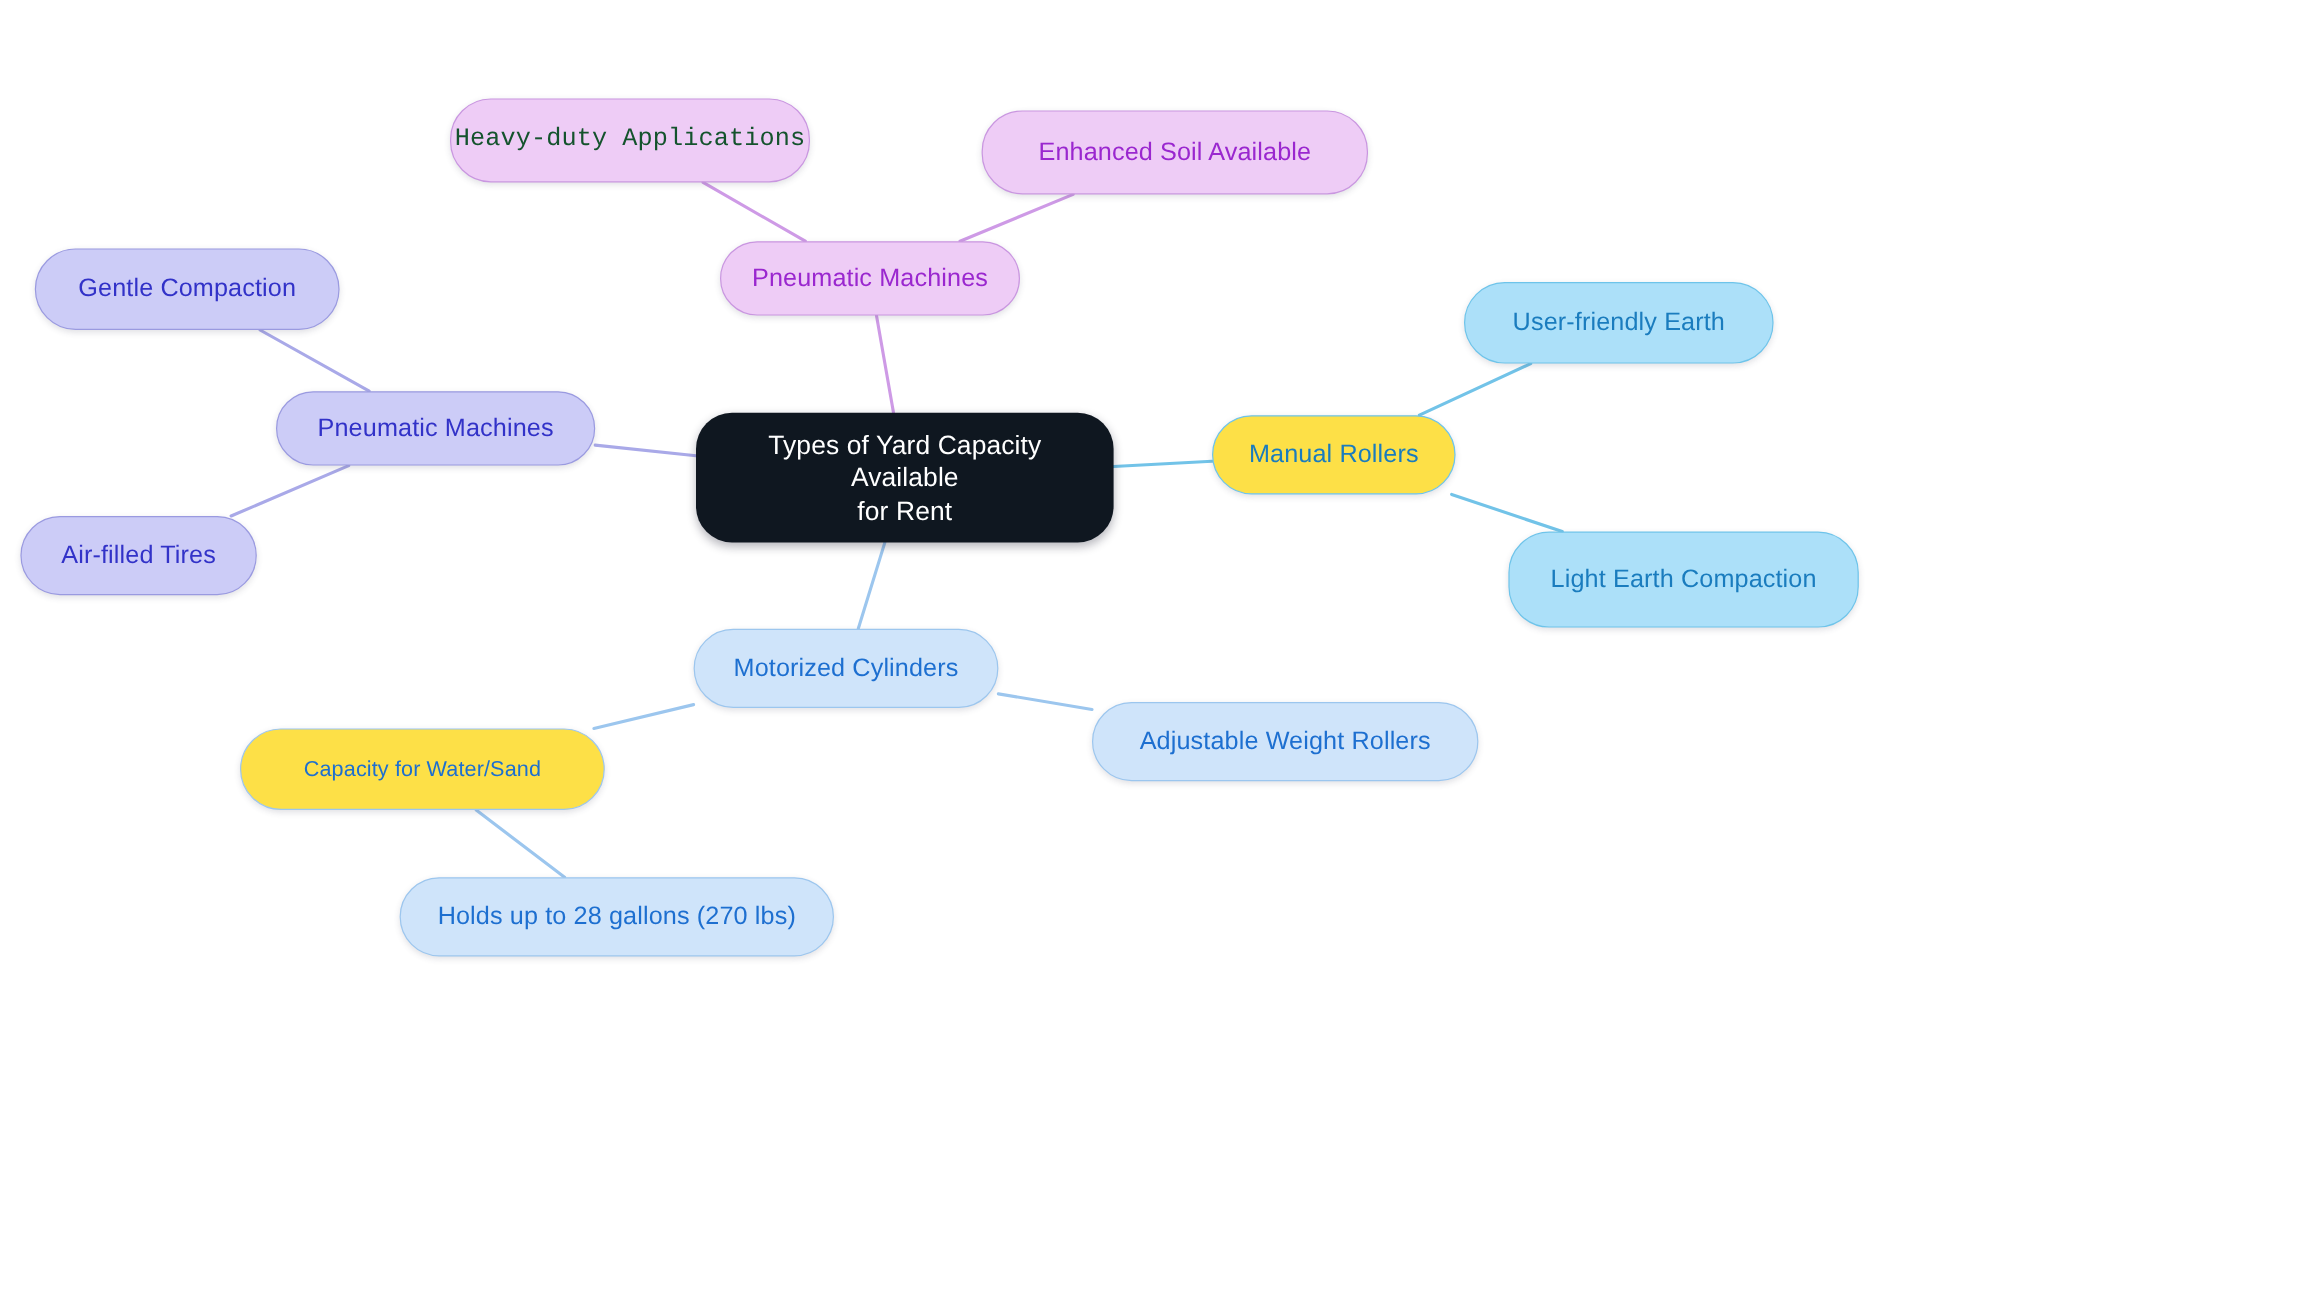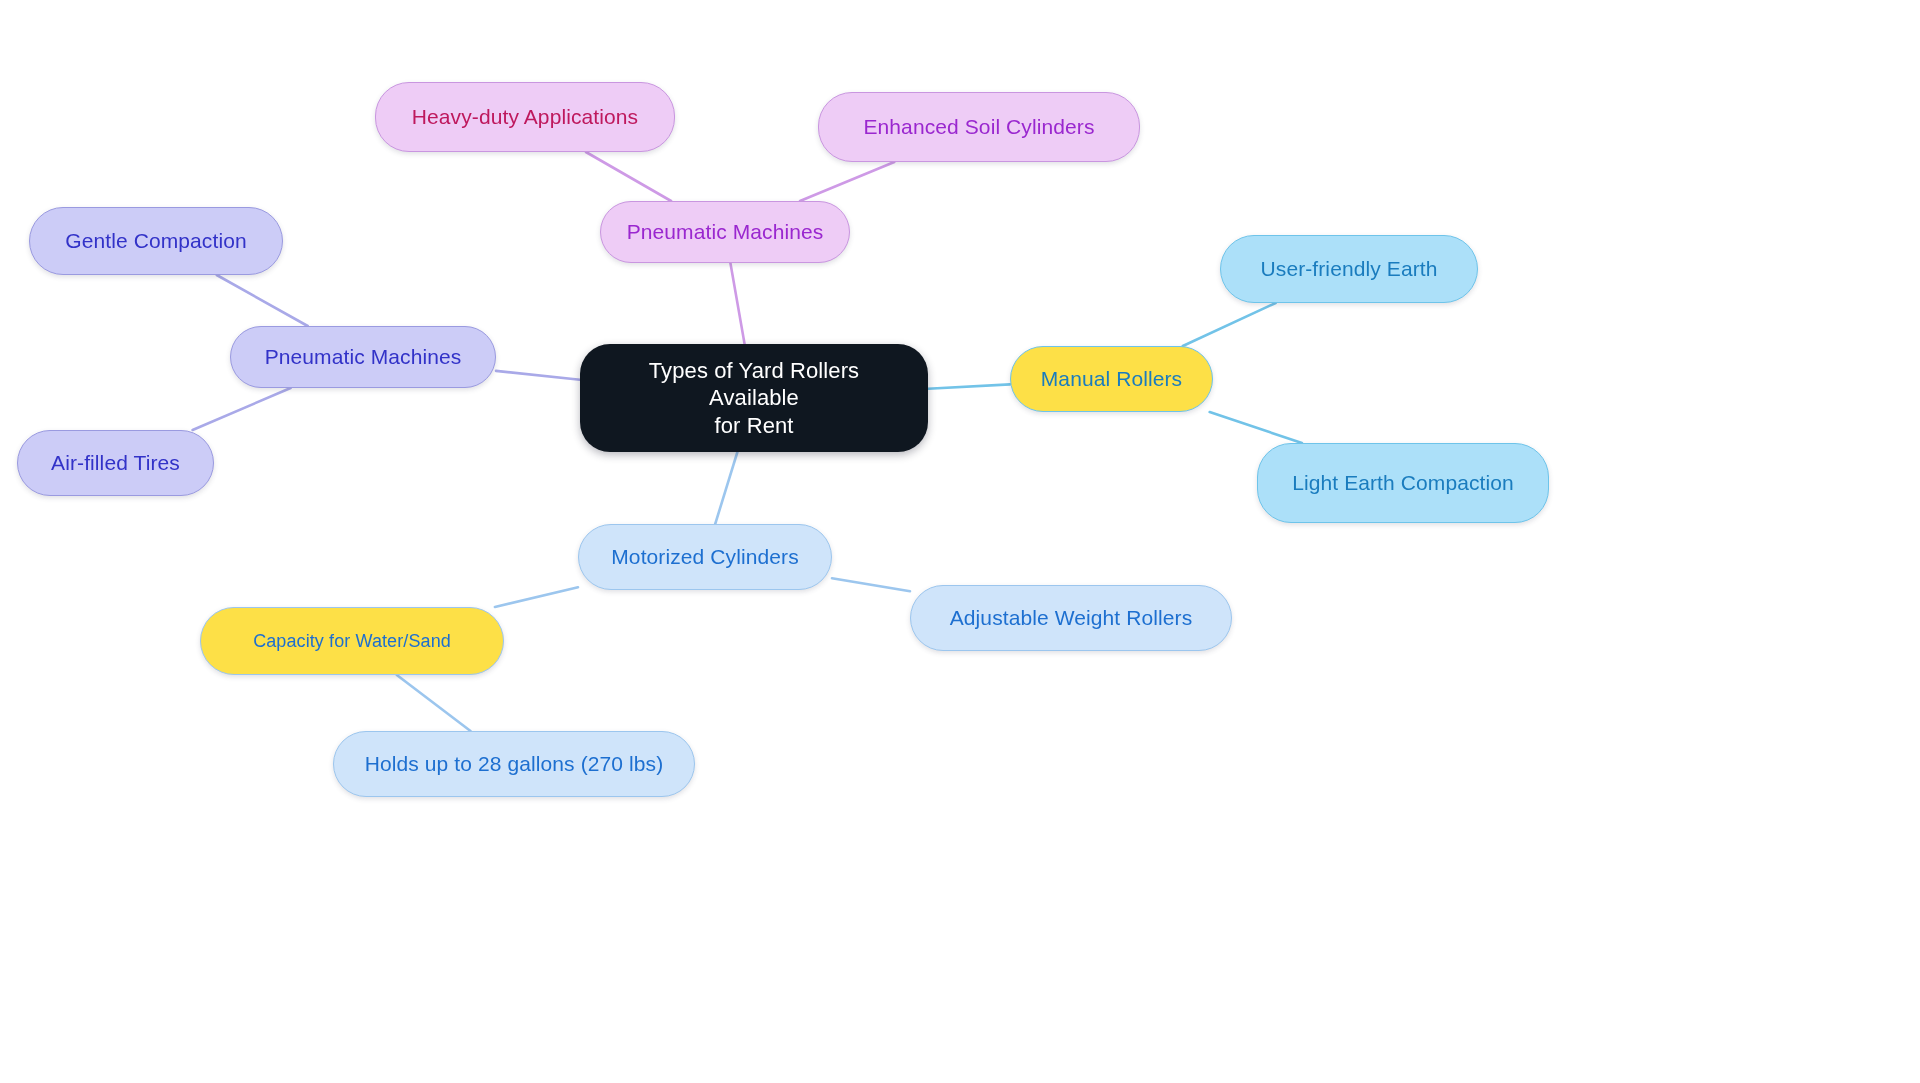--- a/index.html
+++ b/index.html
@@ -66,30 +66,30 @@
       <line x1="1182.8" y1="346.0" x2="1275.6" y2="303.0" stroke="#72c3e8" stroke-width="2.6" stroke-linecap="round"></line>
       <line x1="1209.7" y1="412.0" x2="1301.9" y2="443.0" stroke="#72c3e8" stroke-width="2.6" stroke-linecap="round"></line>
       <line x1="737.4" y1="452.0" x2="715.2" y2="524.0" stroke="#9cc6ee" stroke-width="2.6" stroke-linecap="round"></line>
       <line x1="832.0" y1="578.2" x2="910.0" y2="591.2" stroke="#9cc6ee" stroke-width="2.6" stroke-linecap="round"></line>
       <line x1="578.0" y1="587.2" x2="494.9" y2="607.0" stroke="#9cc6ee" stroke-width="2.6" stroke-linecap="round"></line>
       <line x1="396.8" y1="675.0" x2="470.5" y2="731.0" stroke="#9cc6ee" stroke-width="2.6" stroke-linecap="round"></line>
     </svg>
 
   <div class="node node-root" id="n-root" style="left: 580px; top: 344px; width: 348px; height: 108px; font-size: 22px; background: rgb(15, 23, 32); color: rgb(255, 255, 255); border-color: rgb(15, 23, 32);">
     <div>
-      <div>Types of Yard Rollers Available</div>
+      <div>Types of Yard Capacity Available</div>
       <div>for Rent</div>
     </div>
   </div>
 
   <div class="node" id="n-vibratory_machines" style="left: 600px; top: 201px; width: 250px; height: 62px; font-size: 21px; background: rgb(238, 204, 246); color: rgb(154, 39, 207); border-color: rgb(201, 150, 224);">Pneumatic Machines</div>
 
-  <div class="node" id="n-heavy_duty_applications" style="left: 375px; top: 82px; width: 300px; height: 70px; font-size: 21px; background: rgb(238, 204, 246); color: #be185d; border-color: rgb(201, 150, 224);">Heavy-duty Applications</div>
+  <div class="node" id="n-heavy_duty_applications" style="left: 375px; top: 82px; width: 300px; height: 70px; font-size: 21px; background: rgb(238, 204, 246); color: #14532d; border-color: rgb(201, 150, 224); font-family: Liberation Mono, monospace;">Heavy-duty Applications</div>
 
-  <div class="node" id="n-enhanced_soil_compaction" style="left: 818px; top: 92px; width: 322px; height: 70px; font-size: 21px; background: rgb(238, 204, 246); color: rgb(154, 39, 207); border-color: rgb(201, 150, 224);">Enhanced Soil Cylinders</div>
+  <div class="node" id="n-enhanced_soil_compaction" style="left: 818px; top: 92px; width: 322px; height: 70px; font-size: 21px; background: rgb(238, 204, 246); color: rgb(154, 39, 207); border-color: rgb(201, 150, 224);">Enhanced Soil Available</div>
 
   <div class="node" id="n-pneumatic_machines" style="left: 230px; top: 326px; width: 266px; height: 62px; font-size: 21px; background: rgb(204, 204, 247); color: rgb(50, 50, 200); border-color: rgb(154, 154, 224);">Pneumatic Machines</div>
 
   <div class="node" id="n-gentle_compaction" style="left: 29px; top: 207px; width: 254px; height: 68px; font-size: 21px; background: rgb(204, 204, 247); color: rgb(50, 50, 200); border-color: rgb(154, 154, 224);">Gentle Compaction</div>
 
   <div class="node" id="n-air_filled_tires" style="left: 17px; top: 430px; width: 197px; height: 66px; font-size: 21px; background: rgb(204, 204, 247); color: rgb(50, 50, 200); border-color: rgb(154, 154, 224);">Air-filled Tires</div>
 
   <div class="node" id="n-manual_rollers" style="left: 1010px; top: 346px; width: 203px; height: 66px; font-size: 21px; background: #fde047; color: rgb(26, 124, 190); border-color: rgb(110, 196, 234);">Manual Rollers</div>
 
   <div class="node" id="n-user_friendly_design" style="left: 1220px; top: 235px; width: 258px; height: 68px; font-size: 21px; background: rgb(172, 224, 249); color: rgb(26, 124, 190); border-color: rgb(110, 196, 234);">User-friendly Earth</div>

